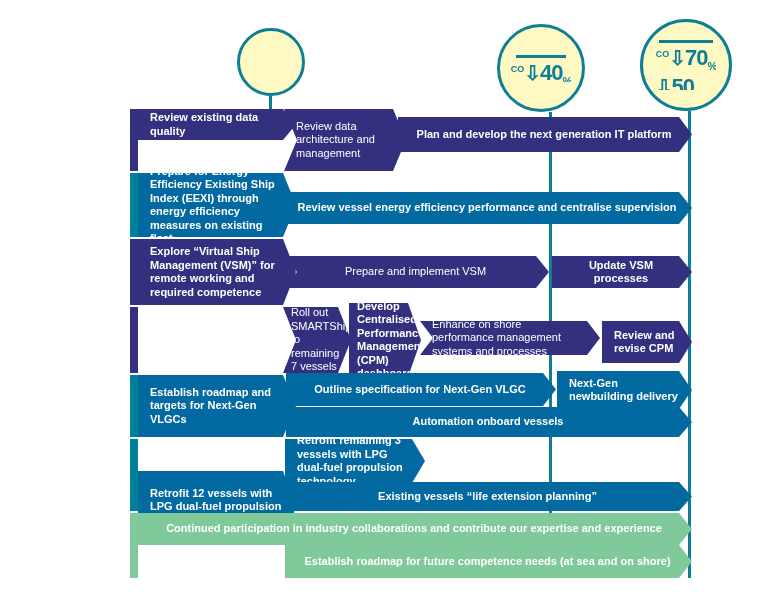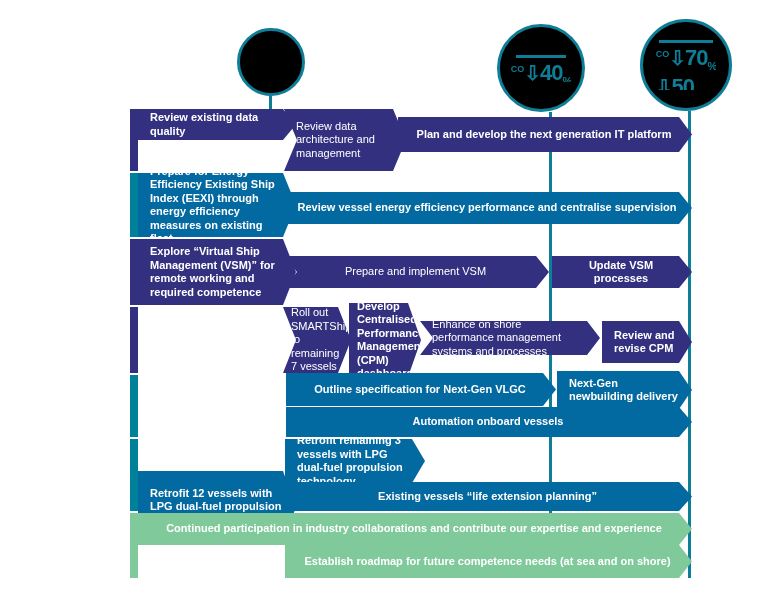--- a/index.html
+++ b/index.html
@@ -9,21 +9,21 @@
     font-family: "Liberation Sans", sans-serif;
     overflow: hidden;
   }
   #stage { position: relative; width: 768px; height: 604px; }
 
   
   .milestone {
     position: absolute;
     border: 3px solid #0D7E96;
     border-radius: 50%;
-    background: #000000;
+    background: #fef9c3;
     display: flex;
     flex-direction: column;
     align-items: center;
     justify-content: center;
     color: #0D7E96;
     z-index: 6;
   }
   .ms-rule {
     width: 62%;
     height: 3px;
@@ -160,20 +160,23 @@
   <div class="blk purple chev" style="left:349px; top:303px; width:72px; height:74px; padding-left:8px; padding-right:12px;">
     <span class="txt">Develop Centralised Performance Management (CPM) dashboards</span>
   </div>
   <div class="blk purple chev-notch" style="left:420px; top:321px; width:180px; height:34px;justify-content:center;">
     <span class="txt">Enhance on shore performance management systems and processes</span>
   </div>
   <div class="blk purple chev" style="left:602px; top:321px; width:90px; height:42px;">
     <span class="txt">Review and revise CPM</span>
   </div>
 
+  <div class="blk teal chev" style="left:138px; top:375px; width:158px; height:62px;">
+    <span class="txt">Establish roadmap and targets for Next-Gen VLGCs</span>
+  </div>
   <div class="blk teal chev center" style="left:286px; top:373px; width:270px; height:33px;">
     <span class="txt">Outline specification for Next-Gen VLGC</span>
   </div>
   <div class="blk teal chev" style="left:557px; top:371px; width:135px; height:38px;">
     <span class="txt">Next-Gen newbuilding delivery</span>
   </div>
   <div class="blk teal chev center" style="left:286px; top:407px; width:406px; height:30px;">
     <span class="txt">Automation onboard vessels</span>
   </div>
 

